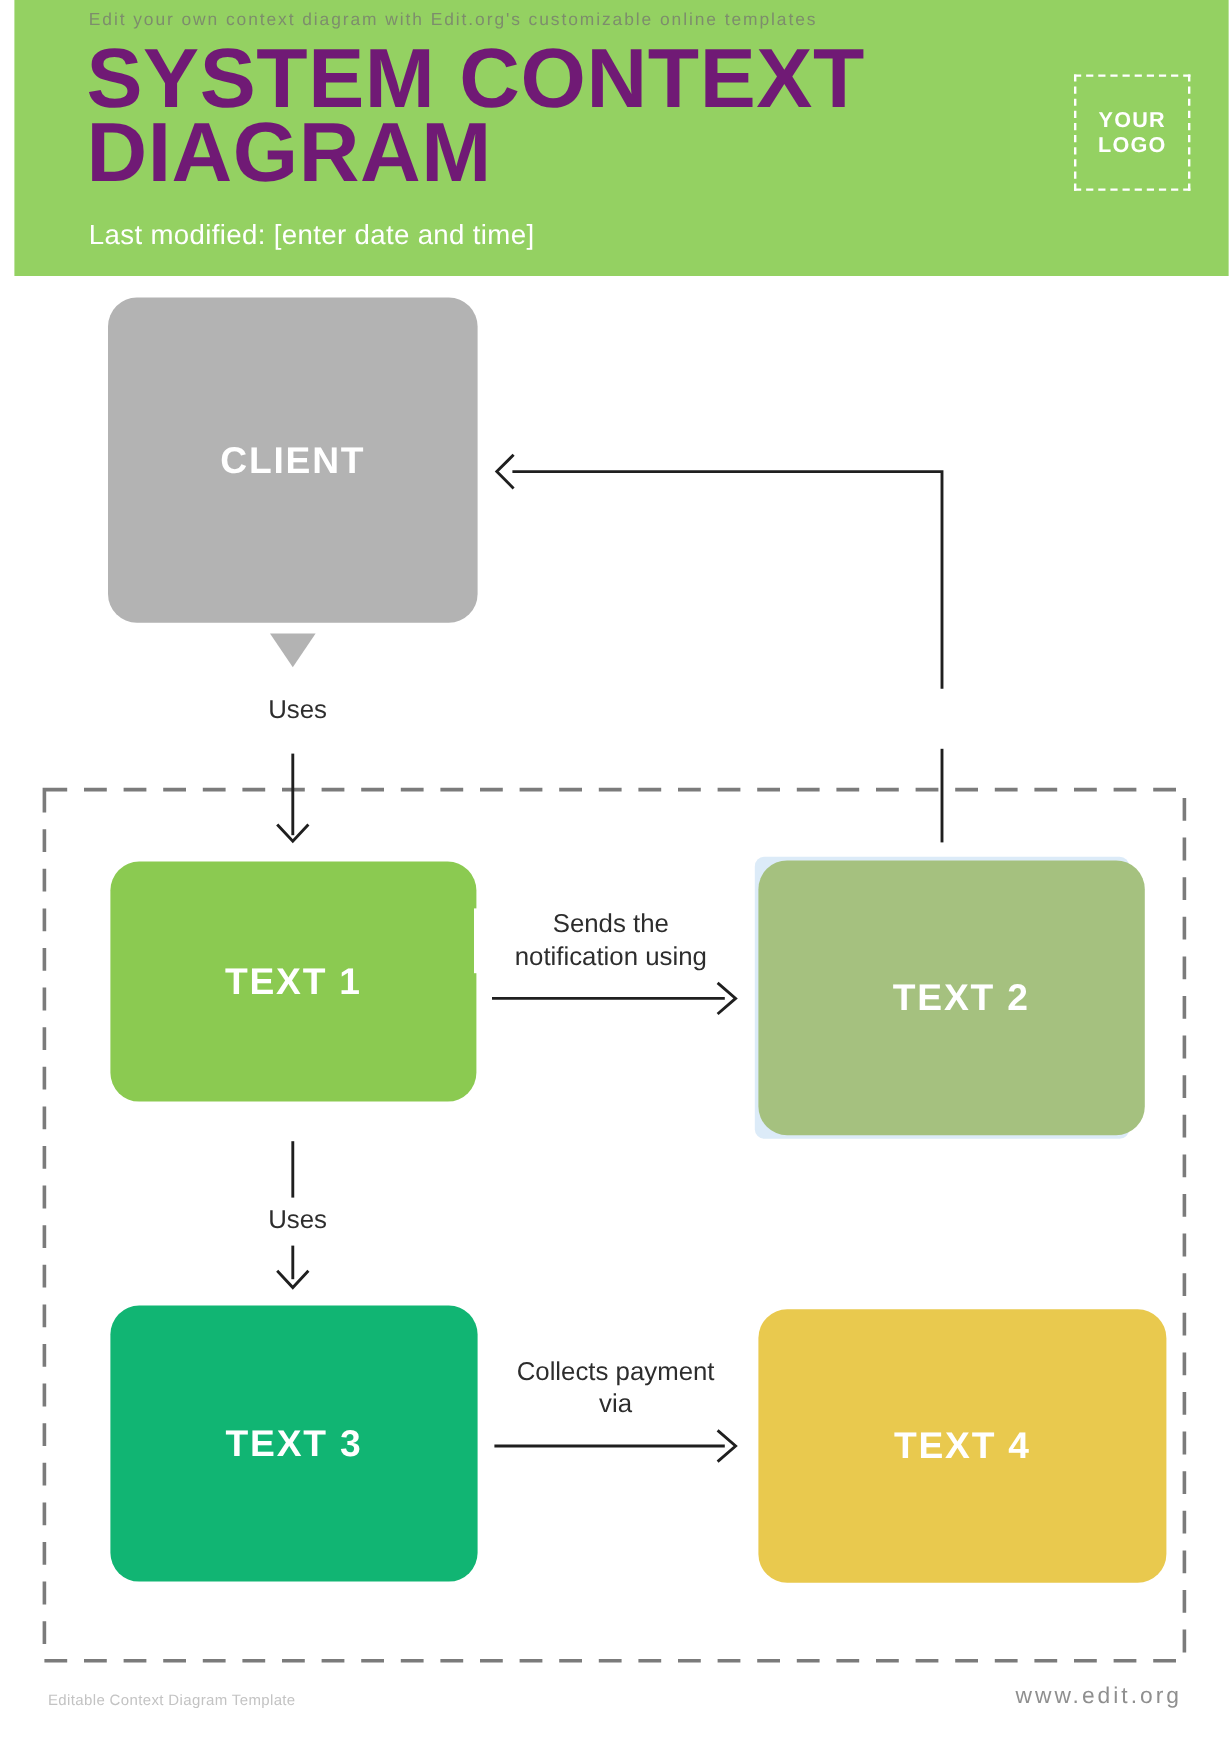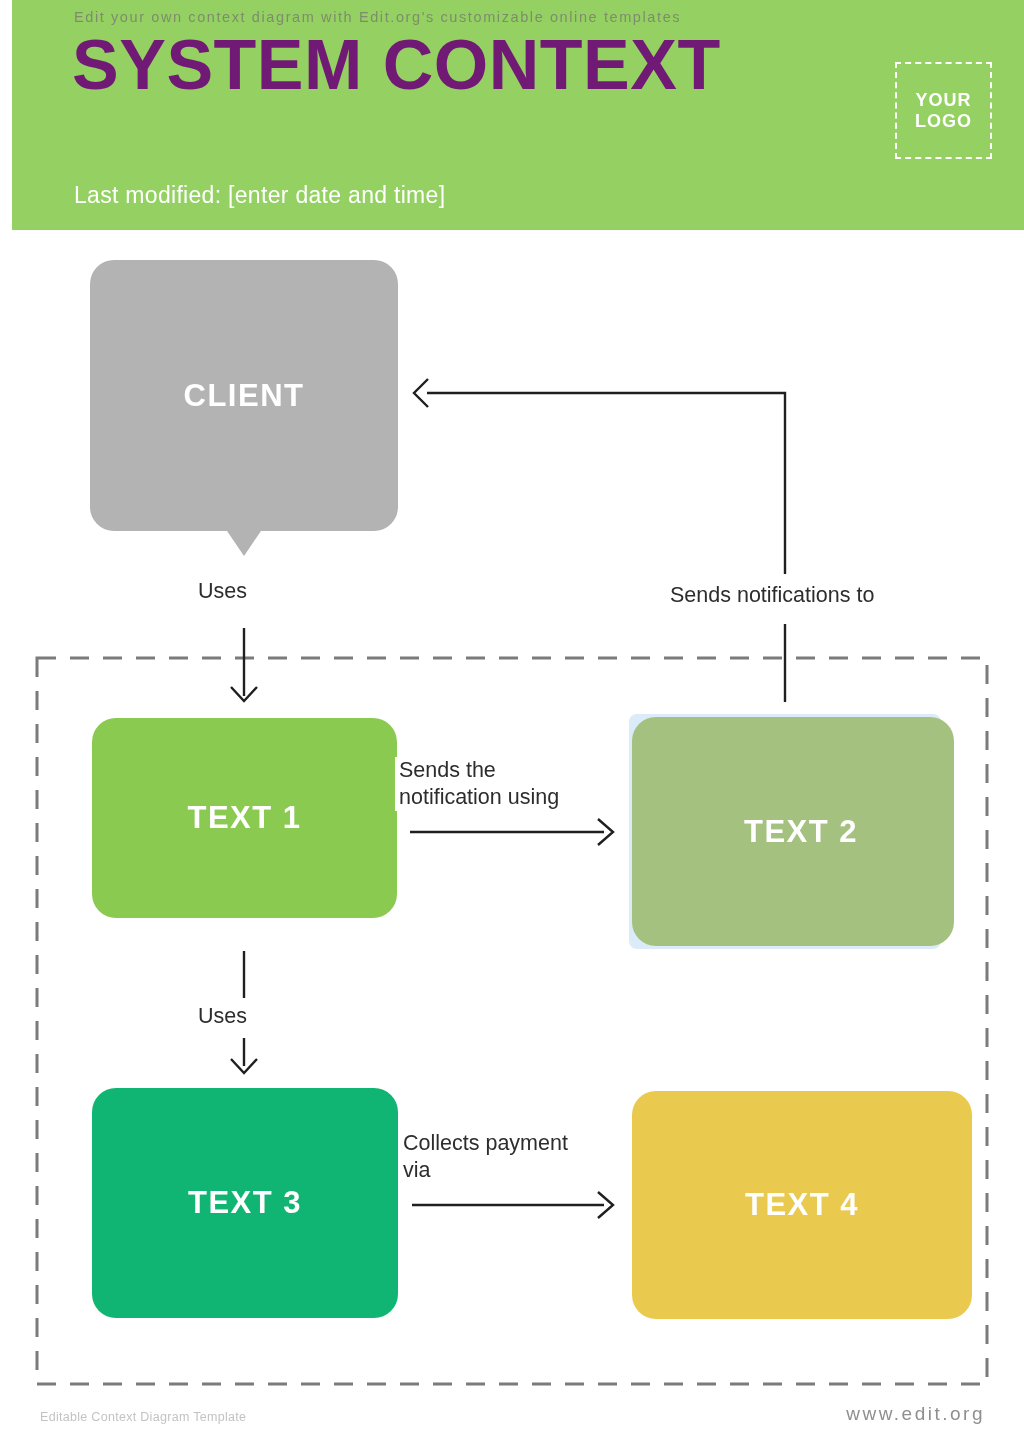--- a/index.html
+++ b/index.html
@@ -33,38 +33,38 @@
     border:2px dashed #ffffff;box-sizing:border-box;
     display:flex;flex-direction:column;align-items:center;justify-content:center;
     color:#ffffff;font-weight:bold;font-size:18px;line-height:21px;letter-spacing:1px;
   }
   
   .node{
     position:absolute;border-radius:24px;
     display:flex;align-items:center;justify-content:center;
     color:#ffffff;font-weight:bold;font-size:31px;letter-spacing:1.5px;
   }
-  .client{left:90px;top:260px;width:308px;height:271px;background:#b3b3b3;border-radius:24px;}
+  .client{left:90px;top:248px;width:308px;height:271px;background:#b3b3b3;border-radius:24px;}
   .client-tail{
     position:absolute;left:225px;top:528px;width:0;height:0;
     border-left:19px solid transparent;border-right:19px solid transparent;
     border-top:28px solid #b3b3b3;
   }
   .text1{left:92px;top:718px;width:305px;height:200px;background:#8bca51;}
   .text2{left:632px;top:717px;width:306px;height:229px;background:#a5c17f;padding-left:16px;}
   .text2-halo{
     position:absolute;left:629px;top:714px;width:312px;height:235px;
     background:#dcebf8;border-radius:8px;
   }
   .text3{left:92px;top:1088px;width:306px;height:230px;background:#11b573;}
   .text4{left:632px;top:1091px;width:340px;height:228px;background:#e9c94e;}
   
   .edge-label{
     position:absolute;color:#2d2d2d;font-size:21.5px;line-height:27px;
-    font-weight:400;background:#ffffff;padding:0 4px;
+    text-align:center;font-weight:400;background:#ffffff;padding:0 4px;
   }
   .lbl-uses1{left:194px;top:578px;width:100px;}
   .lbl-sends-notif{left:666px;top:582px;width:240px;}
   .lbl-sends-using{left:395px;top:757px;width:220px;}
   .lbl-uses2{left:194px;top:1003px;width:100px;}
   .lbl-collects{left:399px;top:1130px;width:220px;}
   
   .overlay{position:absolute;left:0;top:0;width:1024px;height:1448px;pointer-events:none;}
   
   .footer-left{
@@ -78,20 +78,21 @@
 </style>
 </head>
 <body>
 
 <div class="page">
 
   <div class="header">
     <div class="tagline">Edit your own context diagram with Edit.org's customizable online templates</div>
     <div class="title">
       <span>SYSTEM CONTEXT</span>
+      <span>DIAGRAM</span>
     </div>
     <div class="last-modified">Last modified: [enter date and time]</div>
     <div class="logo-box">
       <span>YOUR</span>
       <span>LOGO</span>
     </div>
   </div>
 
   <svg class="overlay" viewBox="0 0 1024 1448" xmlns="http://www.w3.org/2000/svg">
 
@@ -141,21 +142,20 @@
     <span>TEXT 2</span>
   </div>
   <div class="node text3">
     <span>TEXT 3</span>
   </div>
   <div class="node text4">
     <span>TEXT 4</span>
   </div>
 
   <div class="edge-label lbl-uses1">Uses</div>
-  <div class="edge-label lbl-sends-notif">Sends notifications to</div>
   <div class="edge-label lbl-sends-using">
     <div>Sends the</div>
     <div>notification using</div>
   </div>
   <div class="edge-label lbl-uses2">Uses</div>
   <div class="edge-label lbl-collects">
     <div>Collects payment</div>
     <div>via</div>
   </div>
 

